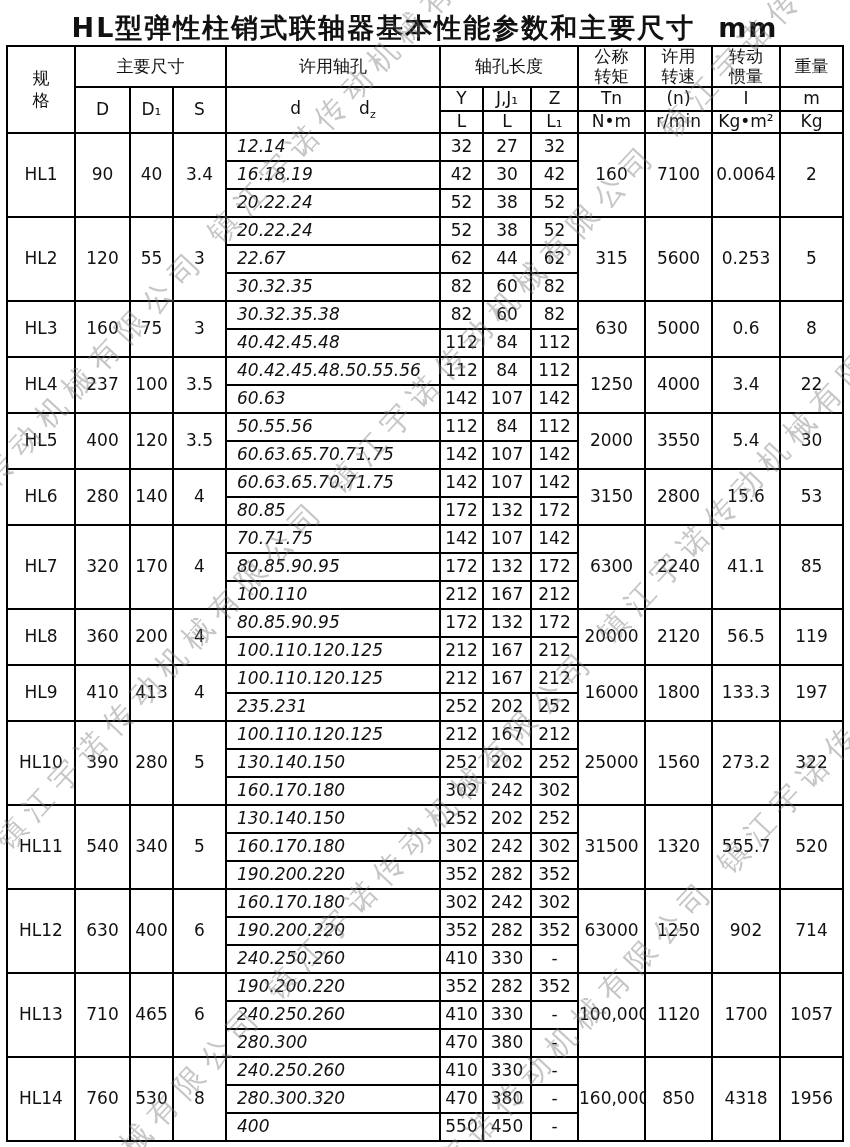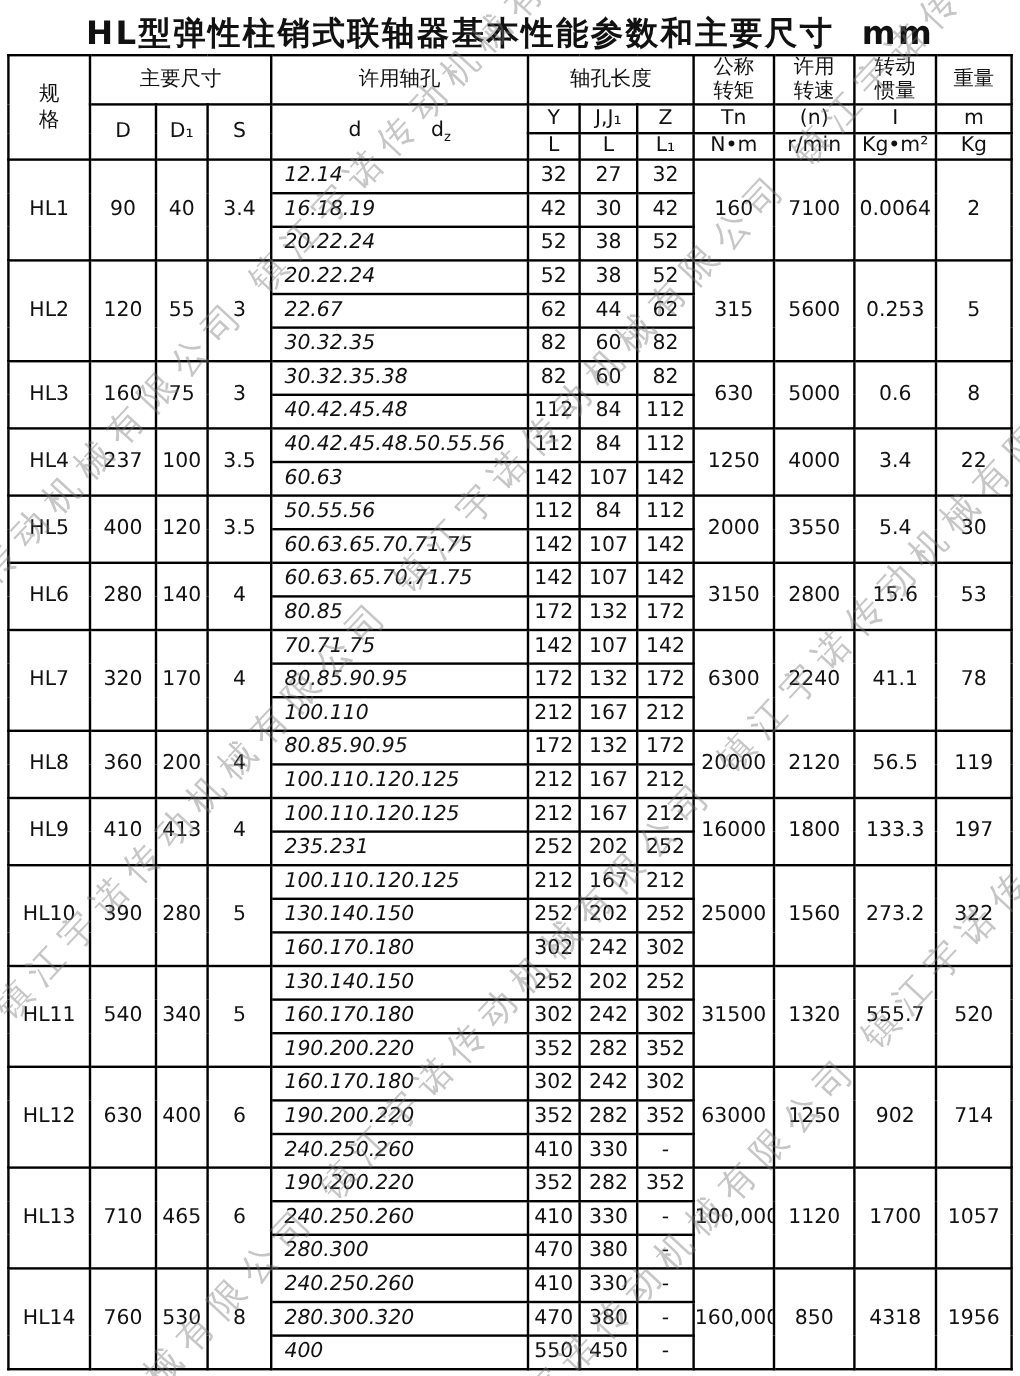--- a/index.html
+++ b/index.html
@@ -286,21 +286,21 @@
           <td rowspan="3">320</td>
           <td rowspan="3">170</td>
           <td rowspan="3">4</td>
           <td class="d-col">70.71.75</td>
           <td>142</td>
           <td>107</td>
           <td>142</td>
           <td rowspan="3">6300</td>
           <td rowspan="3">2240</td>
           <td rowspan="3">41.1</td>
-          <td rowspan="3">78</td>
+          <td rowspan="3">85</td>
         </tr>
         <tr>
           <td class="d-col">80.85.90.95</td>
           <td>172</td>
           <td>132</td>
           <td>172</td>
         </tr>
         <tr>
           <td class="d-col">100.110</td>
           <td>212</td>

